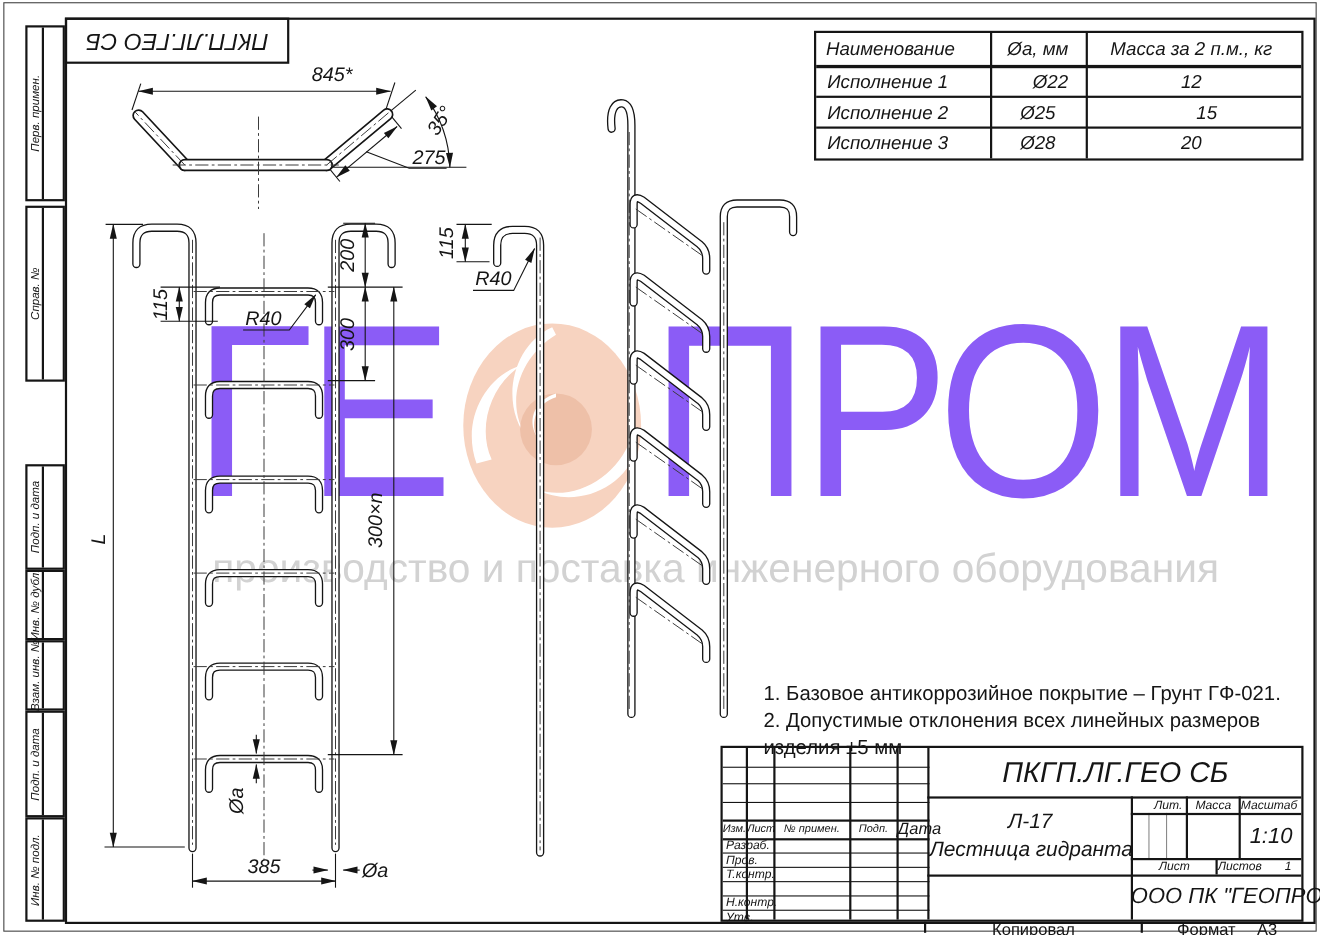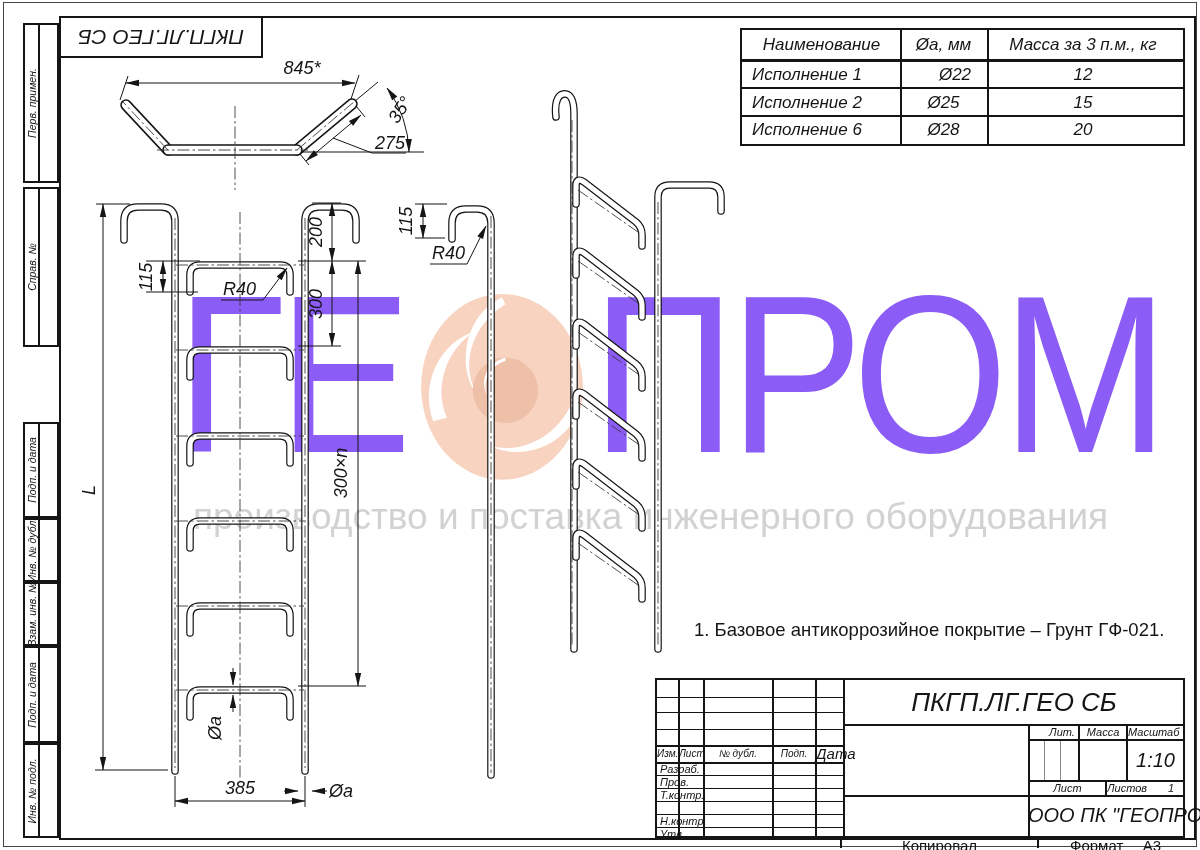--- a/index.html
+++ b/index.html
@@ -246,36 +246,37 @@
   <div class="stampdiv"></div>
   <span class="vtext">Инв. № подл.</span>
 </div>
 
 <div class="abs" id="spec">
   <div class="vln" style="left:158px"></div>
   <div class="vln" style="left:245px"></div>
   <div class="hln" style="top:29px;height:2.5px"></div>
   <div class="hln" style="top:57px;height:2px"></div>
   <div class="hln" style="top:85px;height:2px"></div>
-  <div class="cell" style="left:16px;top:0;width:127px;line-height:29px">Наименование</div>
+  <div class="cell" style="left:4px;top:0;width:127px;line-height:29px">Наименование</div>
   <div class="cell" style="left:158px;top:0;width:87px;line-height:29px">Øа, мм</div>
-  <div class="cell" style="left:245px;top:0;width:192px;line-height:29px">Масса за 3 п.м., кг</div>
+  <div class="cell" style="left:245px;top:0;width:192px;line-height:29px">Масса за 2 п.м., кг</div>
   <div class="cell" style="left:10px;top:31px;width:148px;line-height:27px;text-align:left">Исполнение 1</div>
   <div class="cell" style="left:158px;top:31px;width:110px;line-height:27px">Ø22</div>
   <div class="cell" style="left:245px;top:31px;width:192px;line-height:27px">12</div>
   <div class="cell" style="left:10px;top:59px;width:148px;line-height:27px;text-align:left">Исполнение 2</div>
   <div class="cell" style="left:158px;top:59px;width:87px;line-height:27px">Ø25</div>
-  <div class="cell" style="left:245px;top:59px;width:192px;line-height:27px">15</div>
-  <div class="cell" style="left:10px;top:87px;width:148px;line-height:26px;text-align:left">Исполнение 6</div>
+  <div class="cell" style="left:259px;top:59px;width:192px;line-height:27px">15</div>
+  <div class="cell" style="left:10px;top:87px;width:148px;line-height:26px;text-align:left">Исполнение 3</div>
   <div class="cell" style="left:158px;top:87px;width:87px;line-height:26px">Ø28</div>
   <div class="cell" style="left:245px;top:87px;width:192px;line-height:26px">20</div>
 </div>
 
 <div class="abs it" style="left:694px;top:618px;font-size:18.5px;line-height:24.5px">
   <div>1. Базовое антикоррозийное покрытие – Грунт ГФ-021.</div>
+  <div>2. Допустимые отклонения всех линейных размеров изделия ±5 мм</div>
 </div>
 
 <div class="abs" id="tb" style="border:2px solid #151515">
 
   <div class="vln" style="left:21px;top:0;width:2px;height:156px"></div>
   <div class="vln" style="left:46px;top:0;width:2px;height:156px"></div>
   <div class="vln" style="left:115px;top:0;width:2px;height:156px"></div>
   <div class="vln" style="left:158px;top:0;width:2px;height:156px"></div>
   <div class="vln" style="left:186px;top:0;width:2px;height:156px"></div>
   <div class="vln" style="left:371px;top:44px;width:2px;height:112px"></div>
@@ -295,31 +296,35 @@
   <div class="hln" style="left:0;top:121px;width:188px;height:1px"></div>
   <div class="hln" style="left:0;top:134px;width:188px;height:1px"></div>
   <div class="hln" style="left:0;top:147px;width:188px;height:1px"></div>
   <div class="hln" style="left:186px;top:44px;width:340px;height:2px"></div>
   <div class="hln" style="left:371px;top:59px;width:155px;height:2px"></div>
   <div class="hln" style="left:371px;top:100px;width:155px;height:2px"></div>
   <div class="hln" style="left:186px;top:115px;width:340px;height:2px"></div>
 
   <div class="cell" style="left:0;top:66px;width:22px;font-size:10px;line-height:16px;text-align:left">Изм.</div>
   <div class="cell" style="left:22px;top:66px;width:24px;font-size:10px;line-height:16px;text-align:center">Лист</div>
-  <div class="cell" style="left:47px;top:66px;width:68px;font-size:10px;line-height:16px;text-align:center">№ дубл.</div>
+  <div class="cell" style="left:47px;top:66px;width:68px;font-size:10px;line-height:16px;text-align:center">№ примен.</div>
   <div class="cell" style="left:116px;top:66px;width:42px;font-size:10px;line-height:16px;text-align:center">Подп.</div>
   <div class="cell" style="left:159px;top:66px;width:27px;font-size:15px;line-height:16px;text-align:center">Дата</div>
 
   <div class="cell" style="left:3px;top:83px;width:44px;font-size:11px;line-height:12px">Разраб.</div>
   <div class="cell" style="left:3px;top:96px;width:44px;font-size:11px;line-height:12px">Пров.</div>
   <div class="cell" style="left:3px;top:109px;width:44px;font-size:11px;line-height:12px">Т.контр.</div>
   <div class="cell" style="left:3px;top:135px;width:44px;font-size:11px;line-height:12px">Н.контр.</div>
   <div class="cell" style="left:3px;top:148px;width:44px;font-size:11px;line-height:12px">Утв.</div>
 
   <div class="cell" style="left:188px;top:0;width:338px;font-size:26px;line-height:44px;text-align:center">ПКГП.ЛГ.ГЕО СБ</div>
+  <div class="cell" style="left:188px;top:55px;width:183px;font-size:19px;line-height:25px;text-align:center">
+    <div>Л-17</div>
+    <div>Лестница гидранта</div>
+  </div>
   <div class="cell" style="left:373px;top:45px;width:64px;font-size:11px;line-height:14px;text-align:center">Лит.</div>
   <div class="cell" style="left:423px;top:45px;width:46px;font-size:11px;line-height:14px;text-align:center">Масса</div>
   <div class="cell" style="left:471px;top:45px;width:75px;font-size:11px;line-height:14px;text-align:left">Масштаб</div>
   <div class="cell" style="left:471px;top:61px;width:55px;font-size:20px;line-height:39px;text-align:center">1:10</div>
   <div class="cell" style="left:373px;top:101px;width:75px;font-size:11px;line-height:14px;text-align:center">Лист</div>
   <div class="cell" style="left:450px;top:101px;width:60px;font-size:11px;line-height:14px;text-align:left">Листов</div>
   <div class="cell" style="left:505px;top:101px;width:18px;font-size:11px;line-height:14px;text-align:center">1</div>
   <div class="cell" style="left:371px;top:115px;width:155px;font-size:20px;line-height:41px;text-align:center">ООО ПК "ГЕОПРОМ"</div>
 </div>
 

